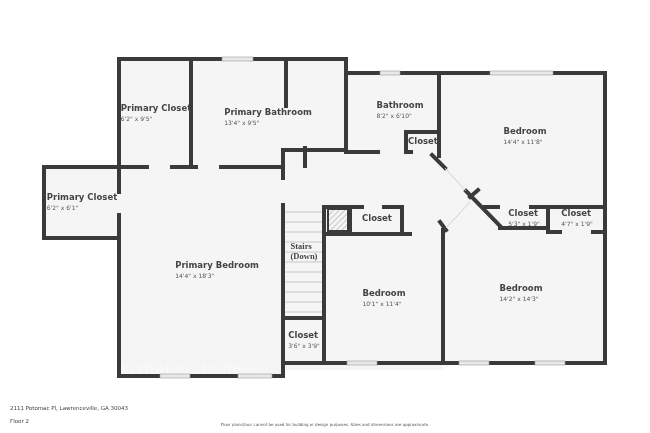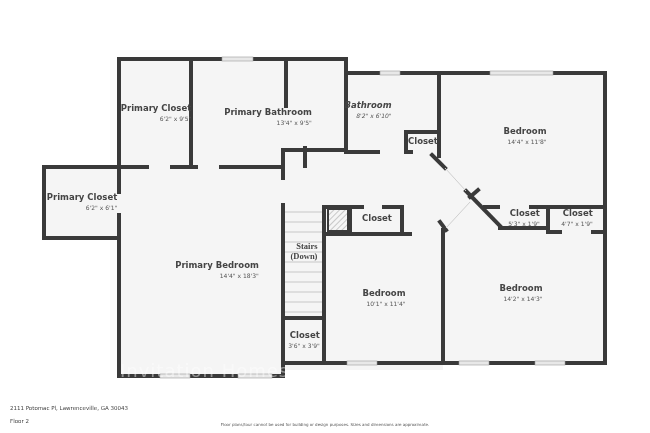--- a/index.html
+++ b/index.html
@@ -2,29 +2,29 @@
 <html><head>
 <meta charset="utf-8">
 <style>
   html, body { margin: 0; padding: 0; }
   body {
     width: 650px; height: 433px; background: #ffffff; position: relative; overflow: hidden;
     font-family: "DejaVu Sans", "Liberation Sans", sans-serif;
   }
   svg.plan { position: absolute; left: 0; top: 0; }
   .room-label {
-    position: absolute; text-align: right; color: #444;
+    position: absolute; text-align: left; color: #444;
     transform: translate(-50%, -50%); white-space: nowrap; line-height: 1.15;
   }
   .room-name { font-size: 8.5px; font-weight: bold; display: block; }
   .room-dim { font-size: 6px; display: block; margin-top: 2px; color: #555; }
   .footer-address { position: absolute; left: 10px; top: 405px; font-size: 5.5px; color: #444; }
   .footer-floor { position: absolute; left: 10px; top: 418px; font-size: 5.5px; color: #444; }
   .footer-disclaimer { position: absolute; left: 325px; top: 422px; transform: translateX(-50%); font-size: 4px; color: #555; white-space: nowrap; }
-  .watermark { position: absolute; left: 120px; top: 360px; font-size: 18px; color: rgba(255,255,255,0.45); letter-spacing: 1px; }
+  .watermark { position: absolute; left: 120px; top: 360px; font-size: 14px; color: rgba(255,255,255,0.45); letter-spacing: 1px; }
 </style>
 </head>
 <body>
 
 <svg class="plan" width="650" height="433" viewBox="0 0 650 433">
   <defs>
     <pattern id="hatch" width="4" height="4" patternUnits="userSpaceOnUse" patternTransform="rotate(45)">
       <line x1="0" y1="0" x2="0" y2="4" stroke="#aaa" stroke-width="1.2"></line>
     </pattern>
   </defs>
@@ -140,21 +140,21 @@
 </svg>
 
 <div class="room-label" style="left:156px;top:113px;">
   <span class="room-name">Primary Closet</span>
   <span class="room-dim">6'2" x 9'5"</span>
 </div>
 <div class="room-label" style="left:268px;top:117px;">
   <span class="room-name">Primary Bathroom</span>
   <span class="room-dim">13'4" x 9'5"</span>
 </div>
-<div class="room-label" style="left:368px;top:110px;font-style:italic;">
+<div class="room-label" style="left:400px;top:110px;">
   <span class="room-name">Bathroom</span>
   <span class="room-dim">8'2" x 6'10"</span>
 </div>
 <div class="room-label" style="left:423px;top:142px;">
   <span class="room-name">Closet</span>
 </div>
 <div class="room-label" style="left:525px;top:136px;">
   <span class="room-name">Bedroom</span>
   <span class="room-dim">14'4" x 11'8"</span>
 </div>

